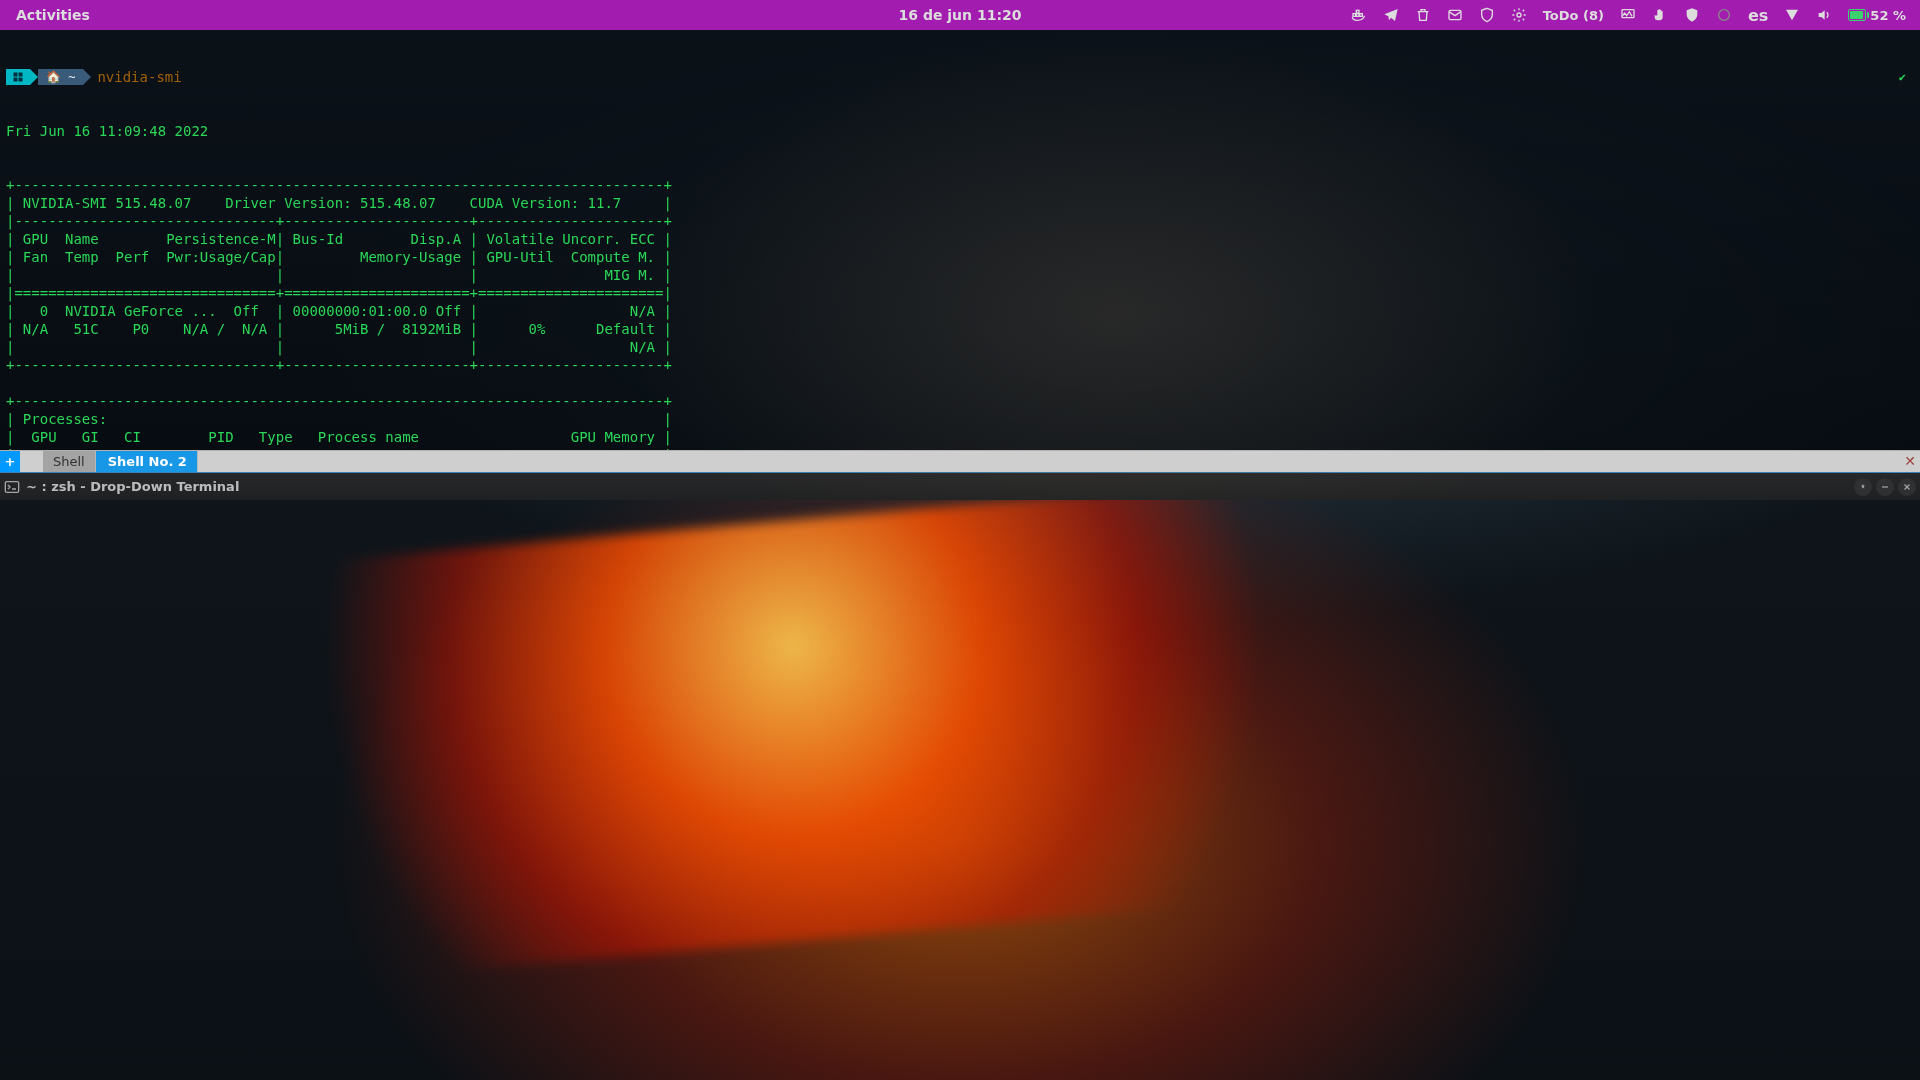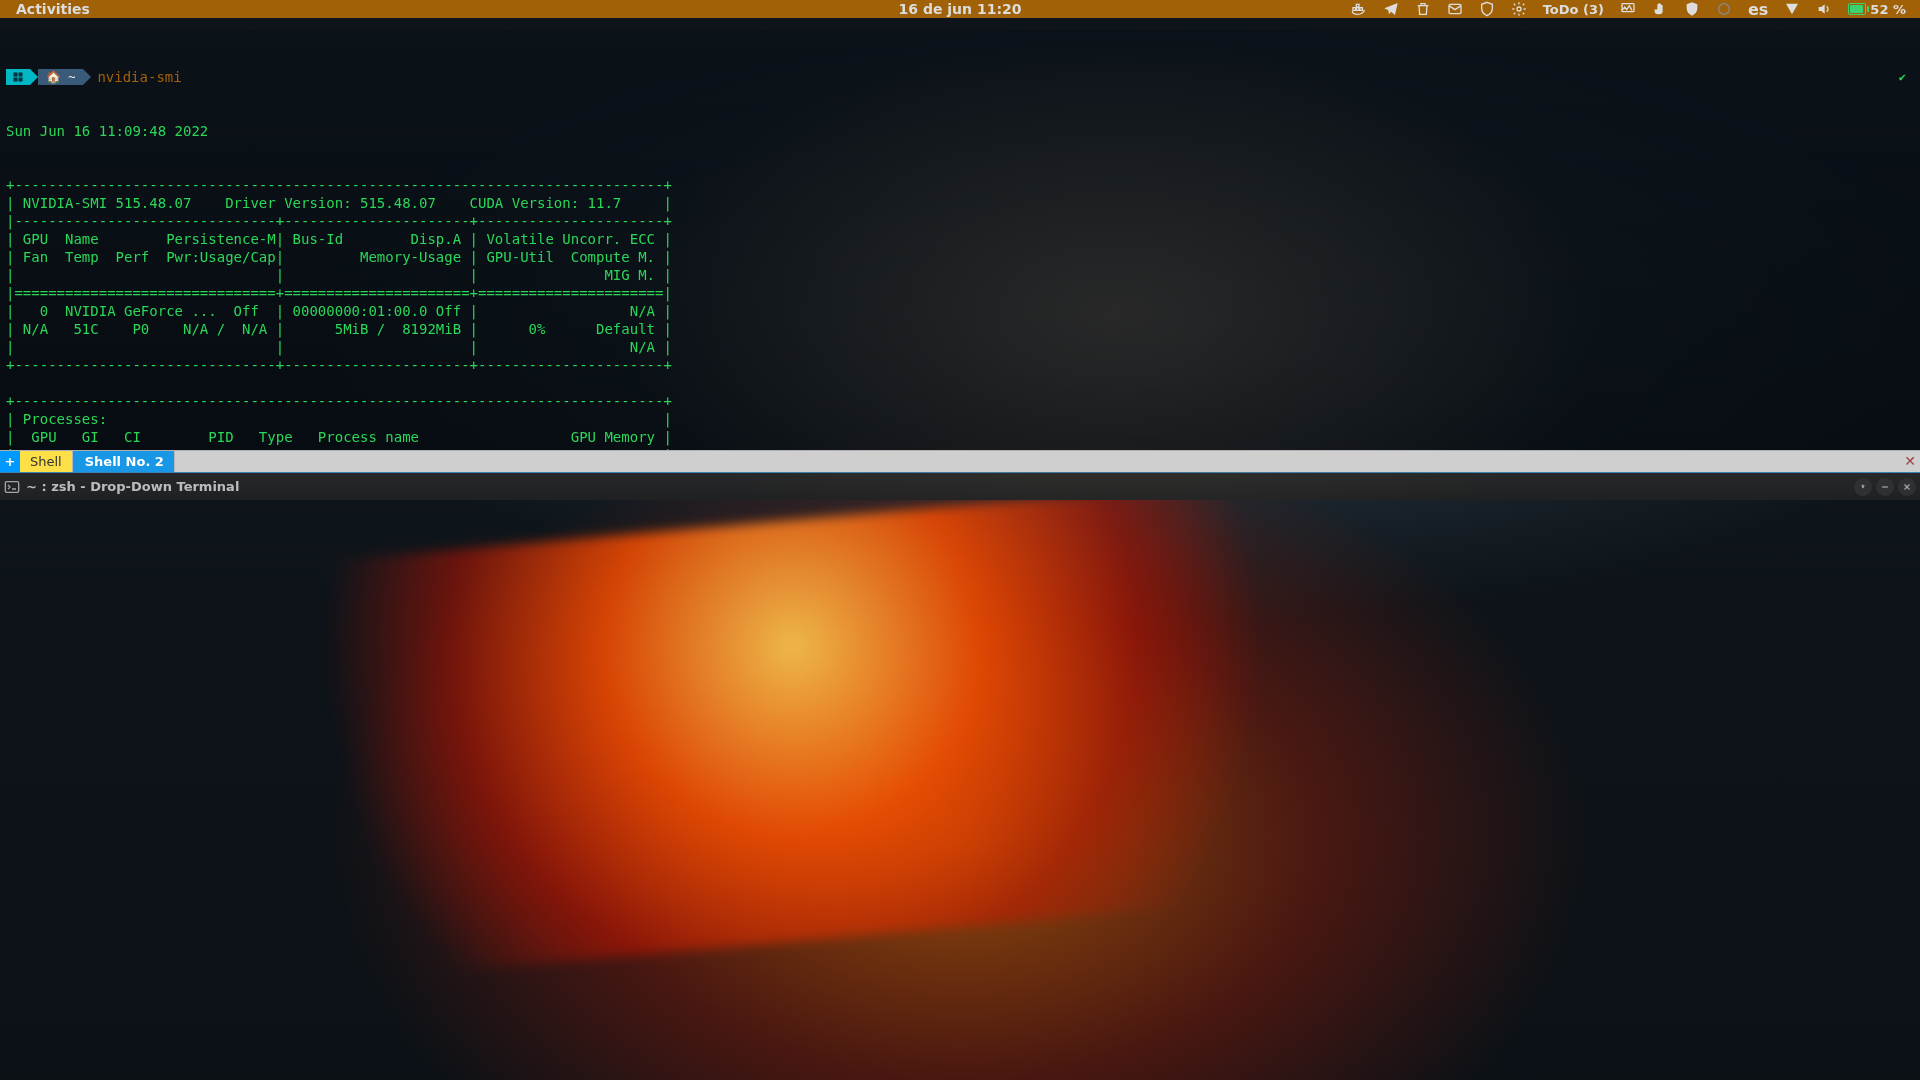--- a/index.html
+++ b/index.html
@@ -30,22 +30,22 @@
       radial-gradient(circle at 50% 30%, rgba(255,200,80,0.9), rgba(255,80,0,0.8) 30%, rgba(200,20,0,0.5) 55%, rgba(0,0,0,0) 75%);
     filter: blur(6px);
     transform: rotate(-5deg);
     z-index:0;
   }
 
   
   .topbar {
     position: absolute;
     top: 0; left: 0; right: 0;
-    height: 18px;
-    background: #a16207;
+    height: 30px;
+    background: #a21caf;
     color: #ddd;
     display: flex;
     align-items: center;
     font-size: 14px;
     z-index: 100;
     padding: 0 6px;
   }
   .topbar .activities { font-weight: 600; padding: 0 10px; cursor: pointer; }
   .topbar .center { position: absolute; left: 50%; transform: translateX(-50%); font-weight: 600; cursor: pointer; }
   .topbar .tray { margin-left: auto; display: flex; align-items: center; gap: 16px; padding-right: 8px;}
@@ -103,21 +103,21 @@
     height: 22px;
     background: #cfcfcf;
     display:flex;
     align-items:stretch;
     font-size:13px;
     position:relative;
     border-top:1px solid #b0b0b0;
   }
   .tab-add { width:20px; background:#0099ff; color:#fff; display:flex;align-items:center;justify-content:center; font-weight:bold; cursor:pointer;}
   .tab { padding:0 10px; display:flex; align-items:center; cursor:pointer; border-right:1px solid #b8b8b8;}
-  .tab.inactive { background:#fde047; color:#333;}
+  .tab.inactive { background:#a3a3a3; color:#333;margin-left:23px;}
   .tab.active { background:#1797e6; color:#fff; font-weight:600;padding-left:12px;}
   .tab-close-x{ position:absolute; right:4px; top:2px; color:#a04040; font-size:14px; font-weight:bold; cursor:pointer;}
 
   
   .titlebar {
     height: 28px;
     background: linear-gradient(#2f2f2f,#262626);
     color:#e8e8e8;
     display:flex;
     align-items:center;
@@ -170,21 +170,21 @@
         <svg class="ic" viewBox="0 0 24 24" fill="none" stroke="#ddd" stroke-width="2">
           <path d="M12 2l8 3v6c0 5-3 9-8 11-5-2-8-6-8-11V5z"></path>
         </svg>
       </span>
     <span>
         <svg class="ic" viewBox="0 0 24 24" fill="none" stroke="#ddd" stroke-width="2">
           <circle cx="12" cy="12" r="3"></circle>
           <path d="M12 2v3M12 19v3M4.2 4.2l2.1 2.1M17.7 17.7l2.1 2.1M2 12h3M19 12h3M4.2 19.8l2.1-2.1M17.7 6.3l2.1-2.1"></path>
         </svg>
       </span>
-    <span class="todo-label">ToDo (3)</span>
+    <span class="todo-label">ToDo (8)</span>
     <span>
         <svg class="ic" viewBox="0 0 24 24" fill="none" stroke="#ddd" stroke-width="2">
           <rect x="3" y="4" width="18" height="12" rx="1"></rect>
           <path d="M3 14l4-5 3 4 4-6 4 7"></path>
         </svg>
       </span>
     <span>
         <svg class="ic" viewBox="0 0 24 24" fill="#ddd">
           <path d="M8 12V5a1 1 0 012 0v6V4a1 1 0 012 0v7V5a1 1 0 012 0v7V7a1 1 0 012 0v8a5 5 0 01-5 5h-2a5 5 0 01-5-5v-3l2 1z"></path>
         </svg>
@@ -230,21 +230,21 @@
             <rect x="13" y="3" width="8" height="8"></rect>
             <rect x="3" y="13" width="8" height="8"></rect>
             <rect x="13" y="13" width="8" height="8"></rect>
           </svg></span>
       <span class="prompt-arrow arr1"></span>
       <span class="prompt-seg2">🏠 <span>~</span></span>
       <span class="prompt-arrow arr2"></span>
       <span class="cmd-text">nvidia-smi</span>
       <span class="check-right">✔</span>
     </div>
-    <pre class="nv">Sun Jun 16 11:09:48 2022</pre>
+    <pre class="nv">Fri Jun 16 11:09:48 2022</pre>
     <pre class="nv">+-----------------------------------------------------------------------------+
 | NVIDIA-SMI 515.48.07    Driver Version: 515.48.07    CUDA Version: 11.7     |
 |-------------------------------+----------------------+----------------------+
 | GPU  Name        Persistence-M| Bus-Id        Disp.A | Volatile Uncorr. ECC |
 | Fan  Temp  Perf  Pwr:Usage/Cap|         Memory-Usage | GPU-Util  Compute M. |
 |                               |                      |               MIG M. |
 |===============================+======================+======================|
 |   0  NVIDIA GeForce ...  Off  | 00000000:01:00.0 Off |                  N/A |
 | N/A   51C    P0    N/A /  N/A |      5MiB /  8192MiB |      0%      Default |
 |                               |                      |                  N/A |

